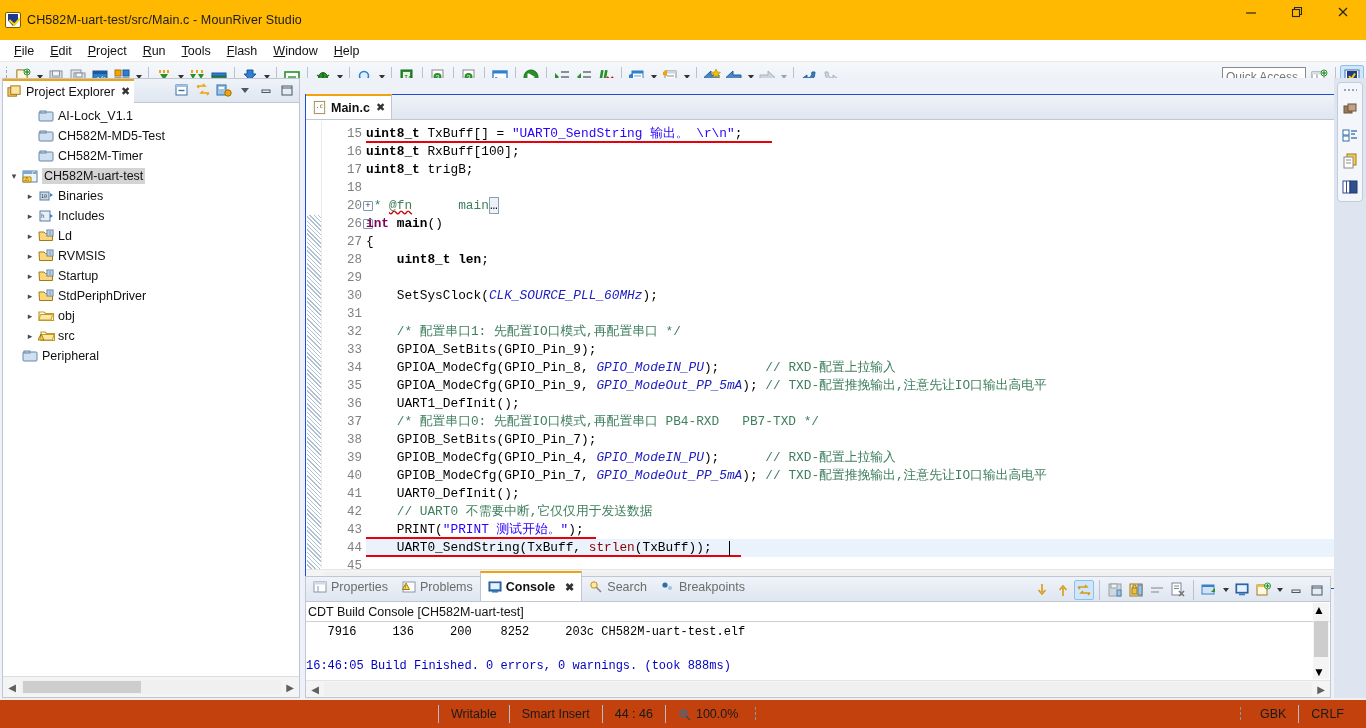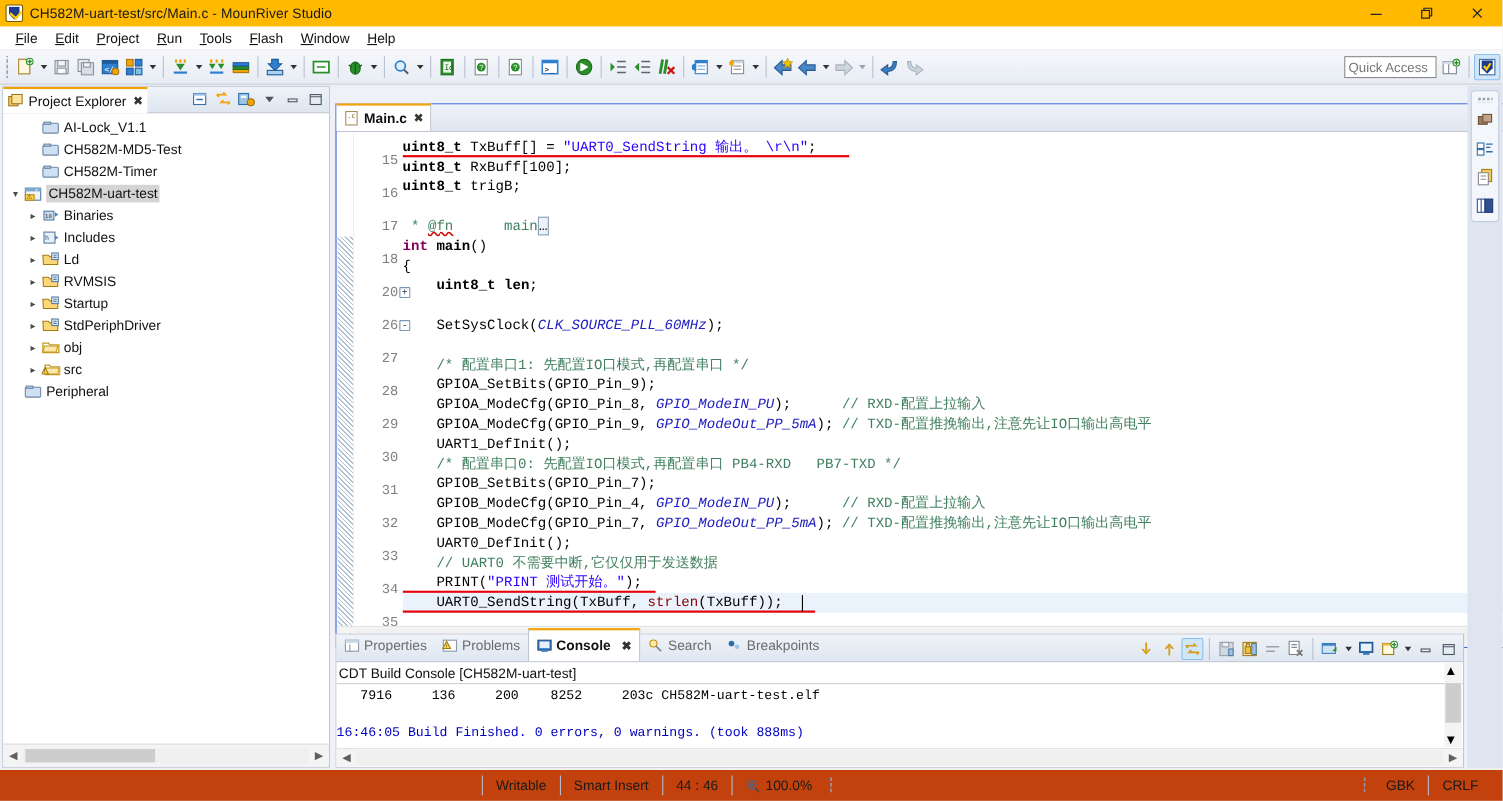--- a/index.html
+++ b/index.html
@@ -7,21 +7,21 @@
     margin: 0; padding: 0;
     width: 1366px; height: 728px;
     overflow: hidden;
     font-family: "Liberation Sans", sans-serif;
     font-size: 12px;
     background: #f0f0f0;
   }
 
   
   #titlebar {
-    height: 24px;
+    height: 40px;
     background: #ffb900;
     display: flex;
     align-items: center;
     position: relative;
   }
   #titlebar .app-icon {
     width: 16px; height: 16px;
     margin: 0 6px 0 5px;
     background: #ffffff;
     border: 1px solid #7a5c00;
@@ -251,21 +251,21 @@
   }
   #gutter {
     position: absolute; left: 16px; top: 0; width: 42px; bottom: 20px;
     background: #fff;
     text-align: right;
     padding-top: 4px;
     font-family: "Liberation Mono", monospace;
     font-size: 12.5px;
     color: #808080;
   }
-  .gl { height: 18px; line-height: 18px; padding-right: 2px; position: relative; margin-top: 12px;}
+  .gl { height: 18px; line-height: 18px; padding-right: 2px; position: relative;}
   .fold {
     position: absolute; right: -9px; top: 4px;
     width: 10px; height: 10px;
     border: 1px solid #7a96b8;
     background: #fff;
     color: #335; font-size: 9px; line-height: 8px; text-align:center;
     border-radius: 1px;
   }
   #code-lines {
     position: absolute; left: 60px; top: 0; right: 20px; bottom: 20px;

